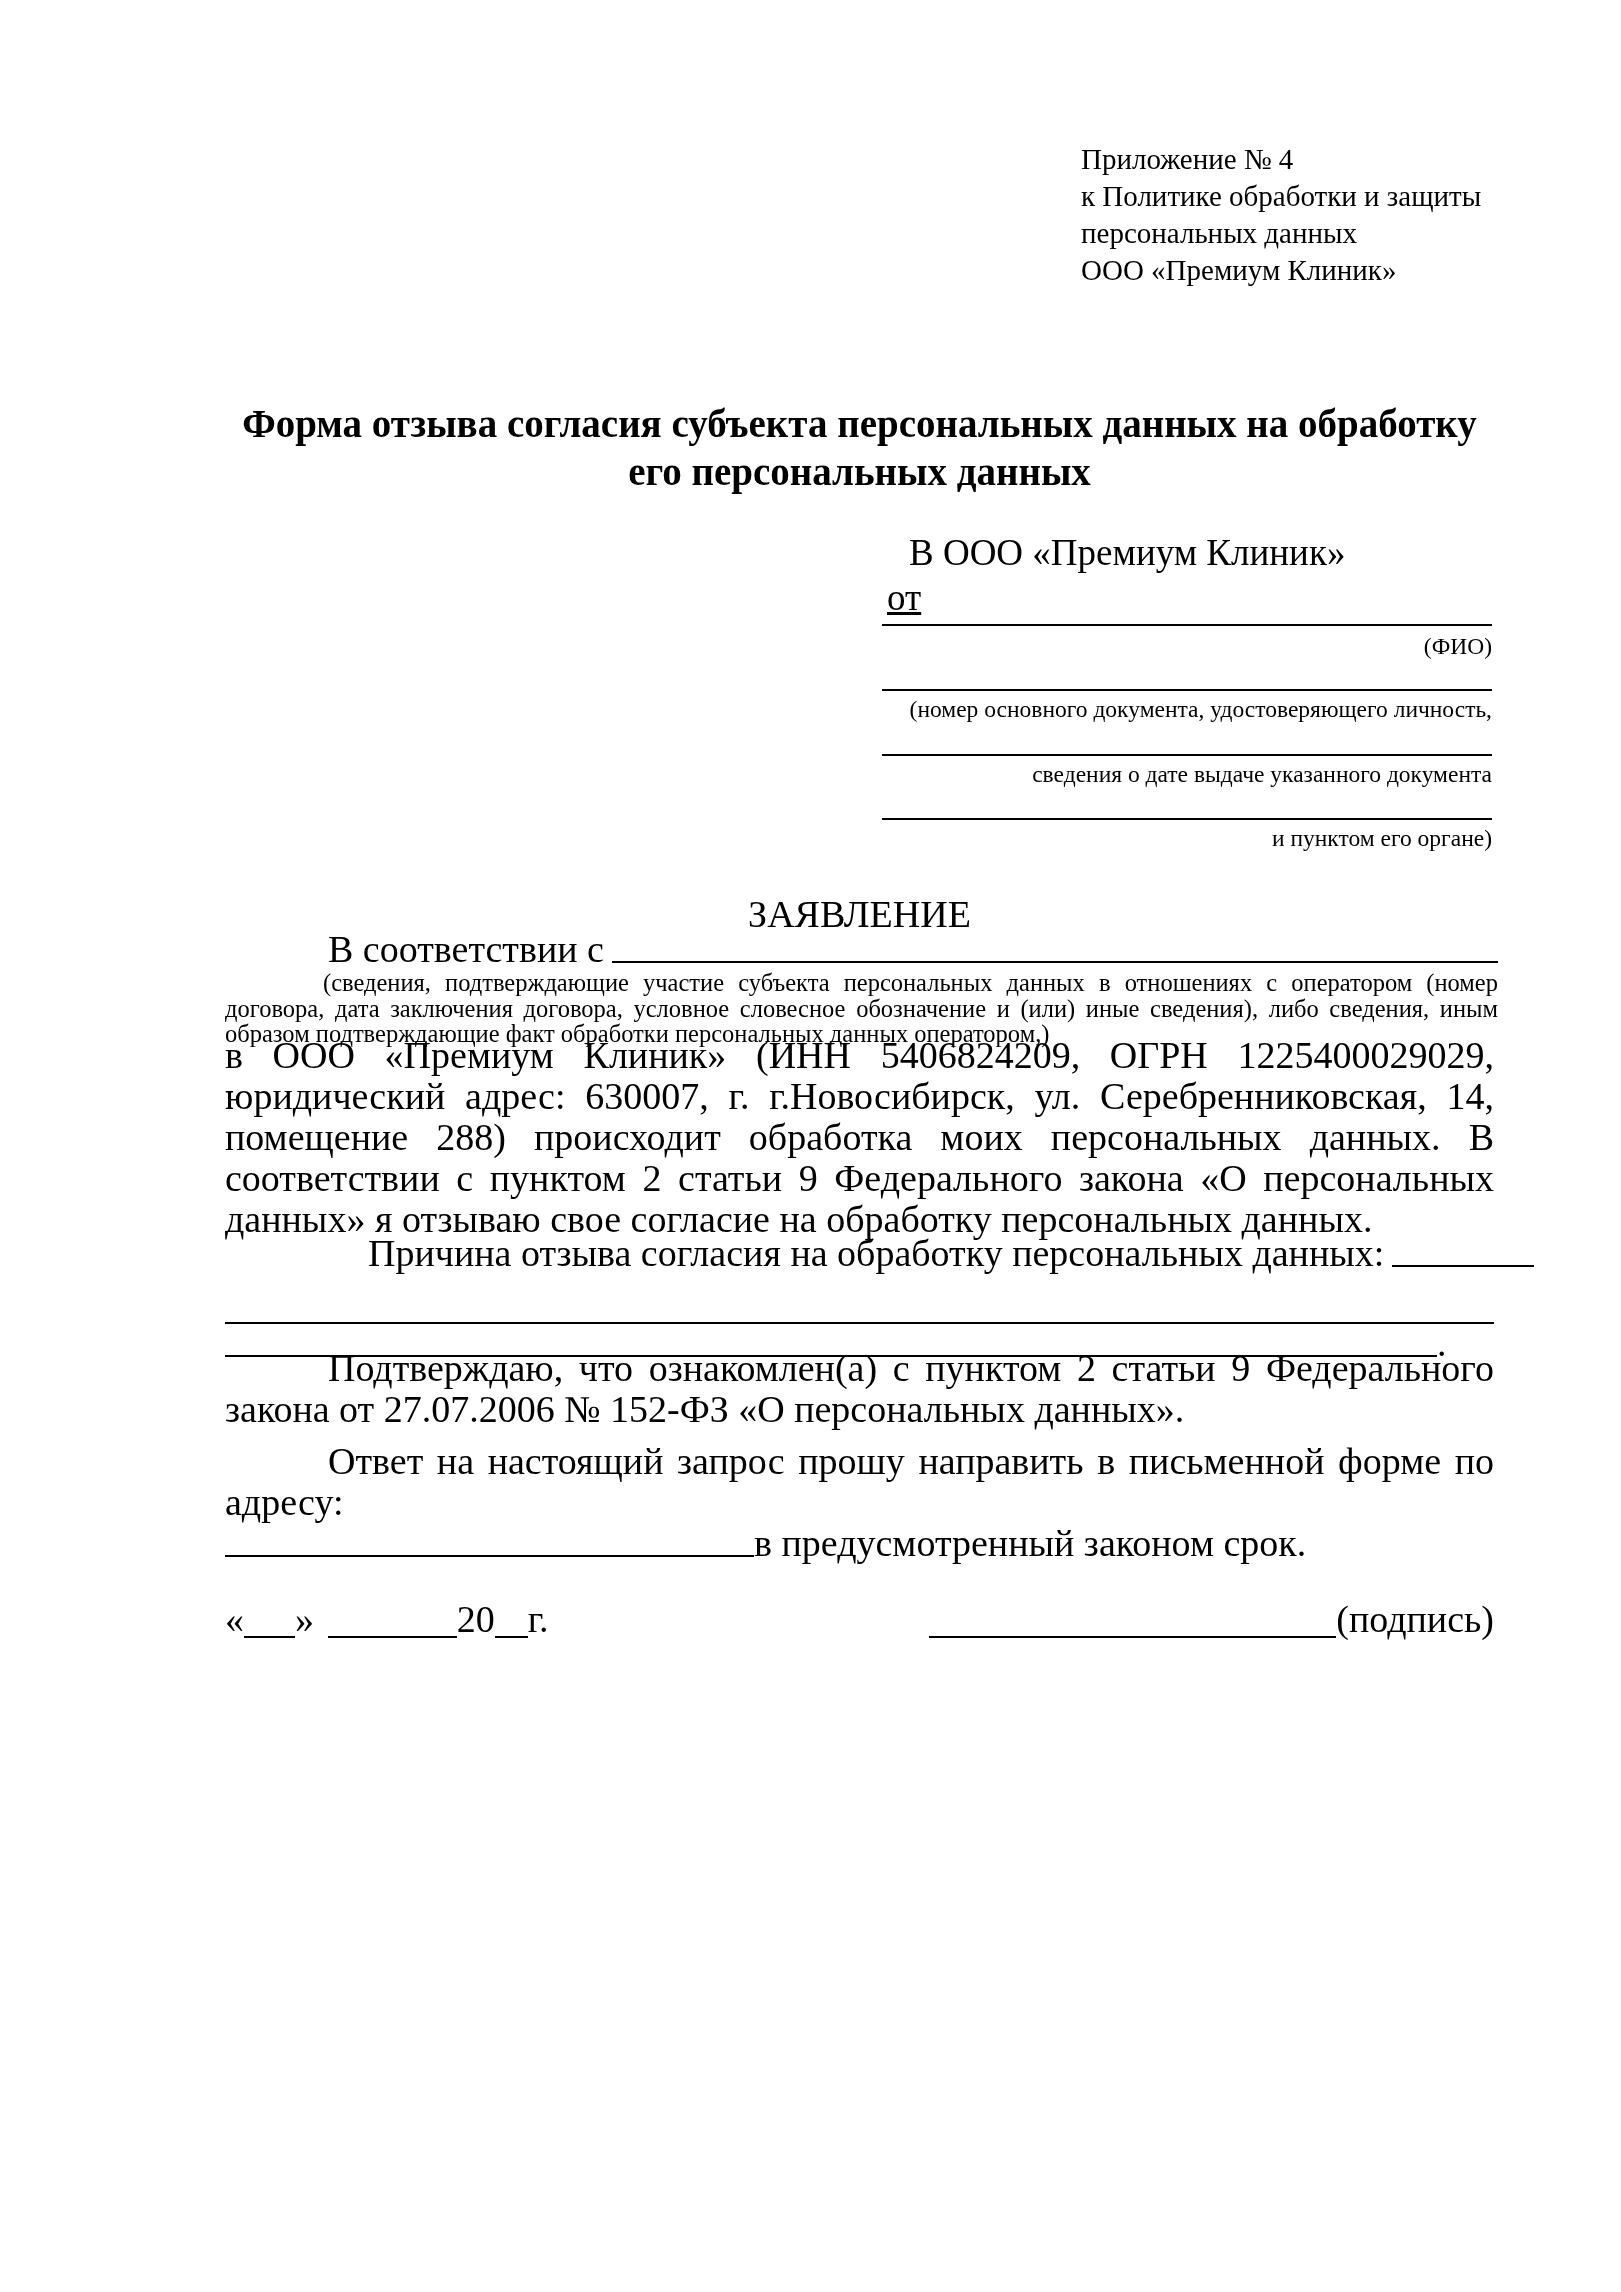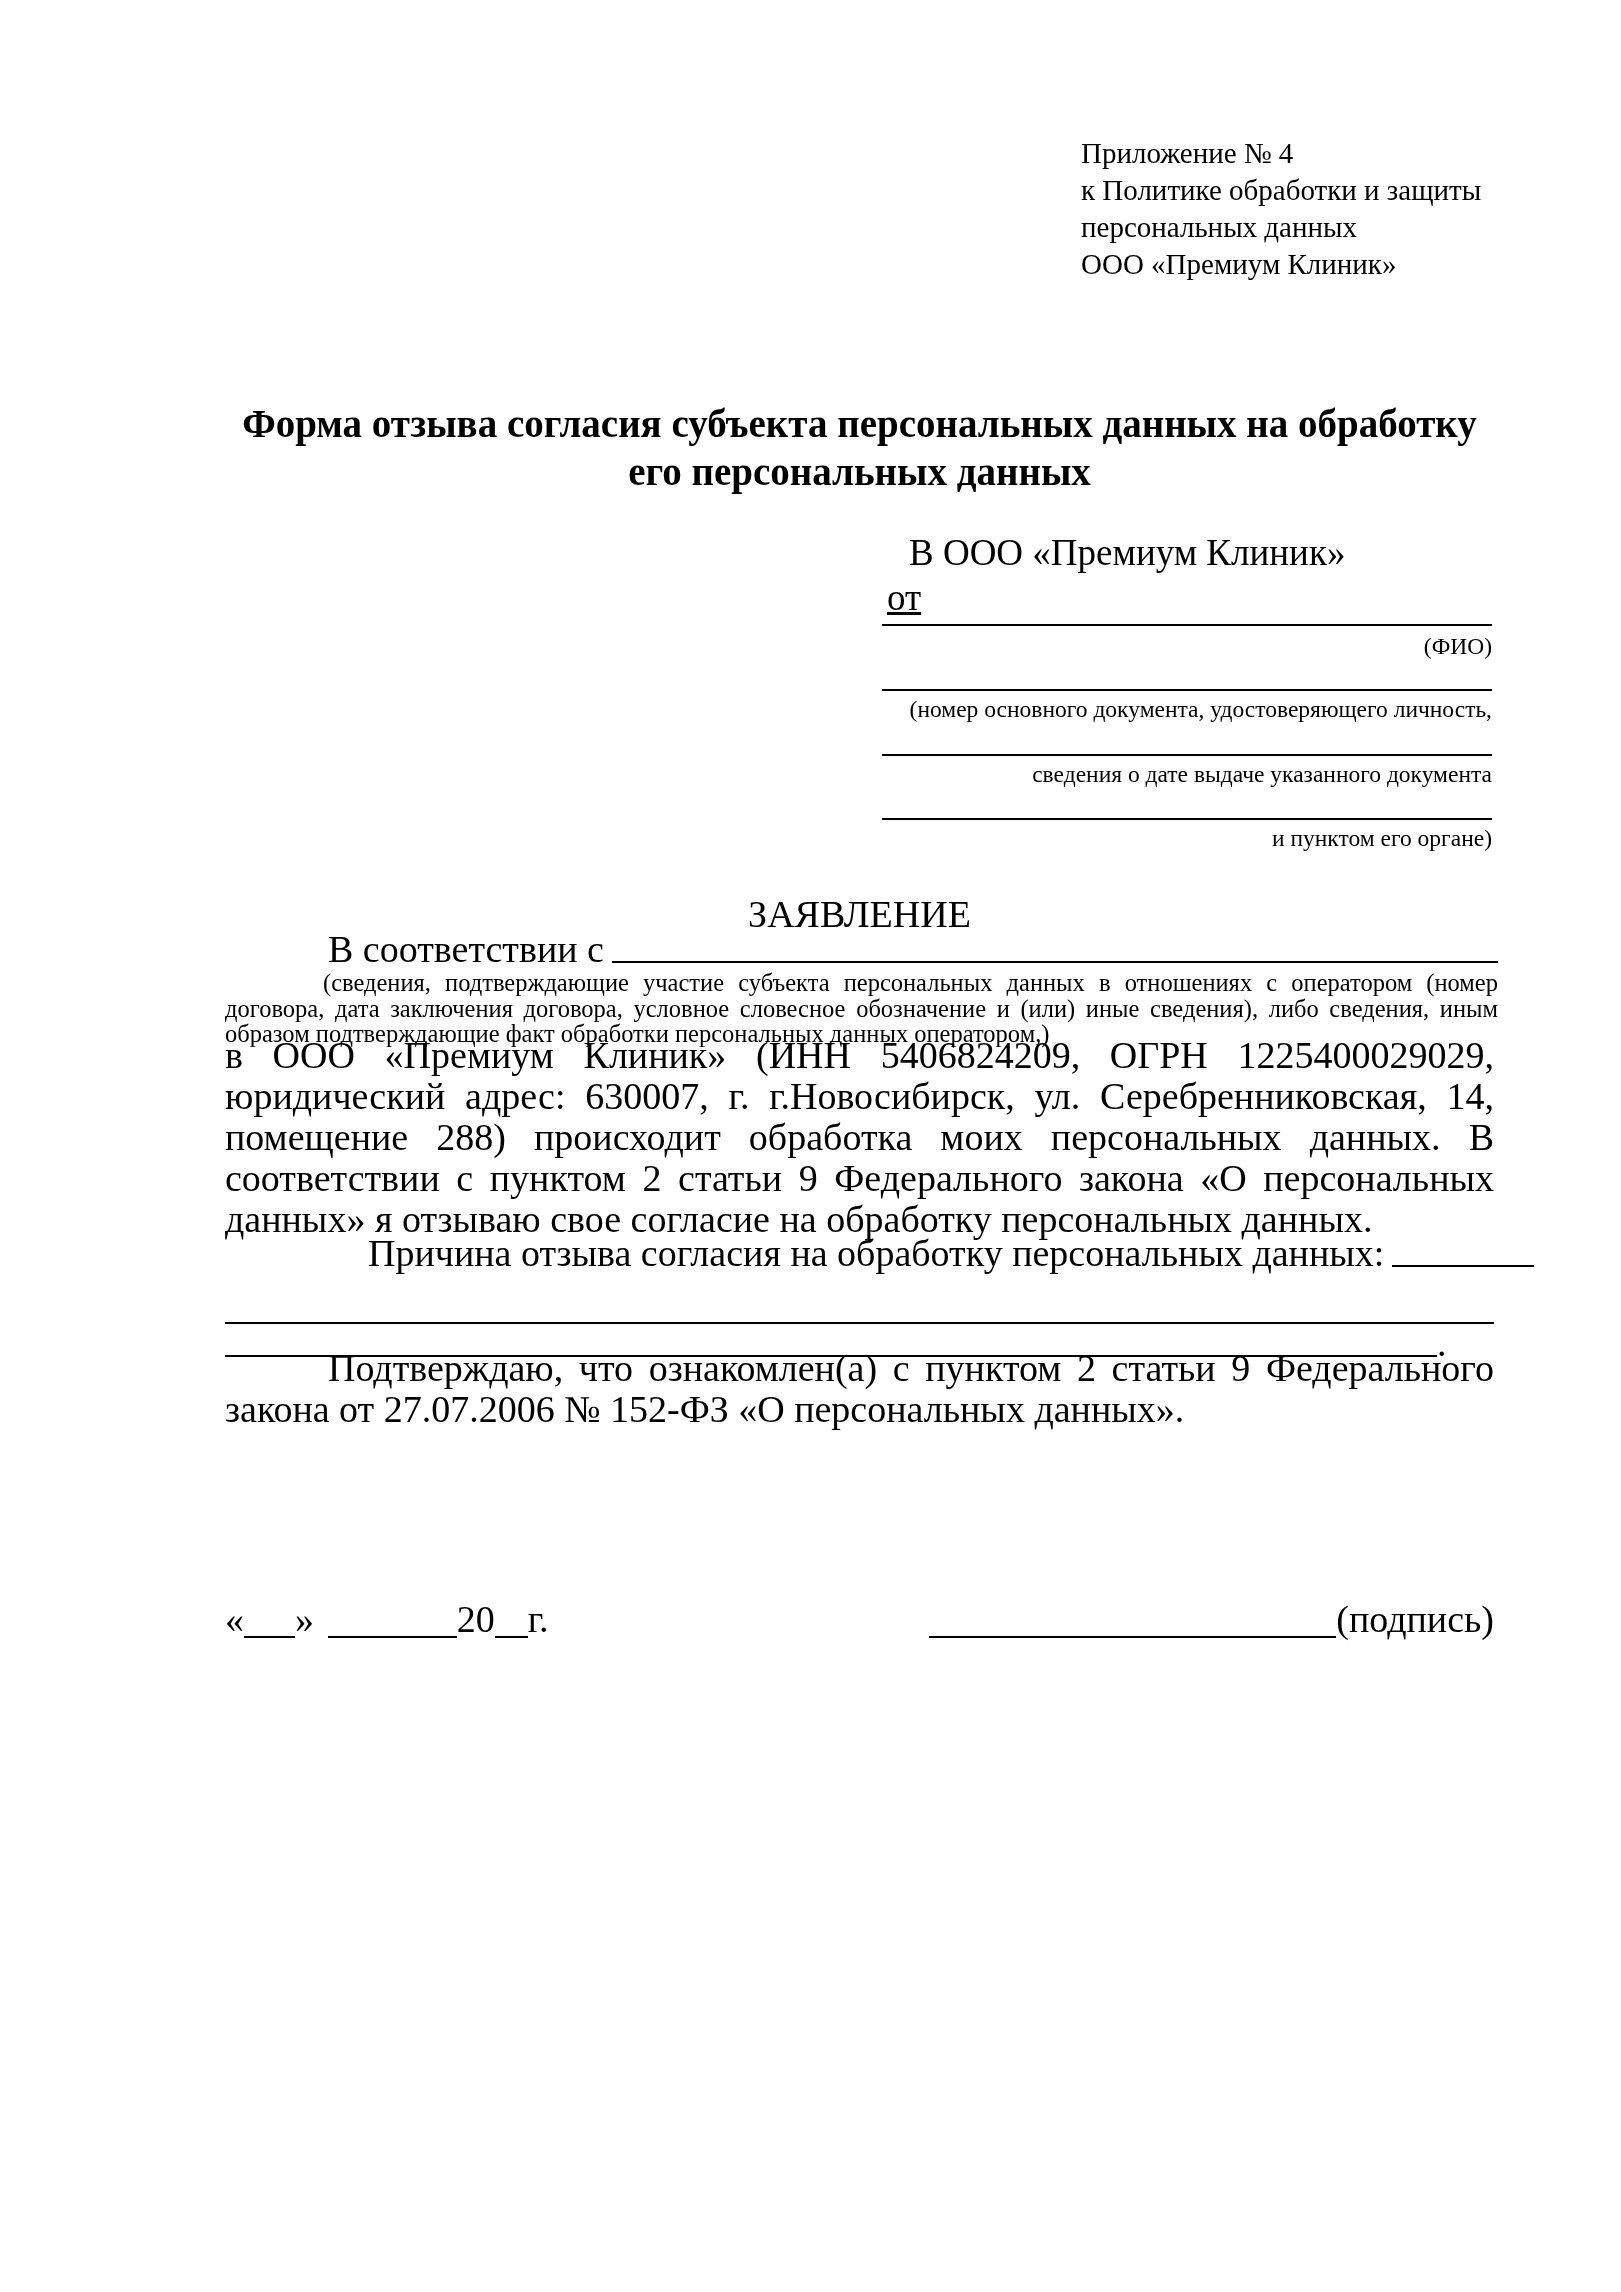--- a/index.html
+++ b/index.html
@@ -8,21 +8,21 @@
     width: 1621px;
     height: 2293px;
     background: #ffffff;
     color: #000000;
     font-family: "Liberation Serif", "DejaVu Serif", serif;
     overflow: hidden;
   }
   .abs { position: absolute; }
 
   
-  .appendix { left: 1081px; top: 135px; font-size: 29px; line-height: 37px; }
+  .appendix { left: 1081px; top: 141px; font-size: 29px; line-height: 37px; }
 
   
   .doc-title {
     left: 225px; top: 400px; width: 1269px;
     text-align: center; font-weight: bold;
     font-size: 39px; line-height: 48px;
   }
 
   
   .addr-to   { left: 887px; top: 531px; font-size: 37px; margin-left: 22px; }
@@ -135,20 +135,27 @@
   </div>
 
   <div class="abs blank-line-a"></div>
   <div class="abs flexrow blank-line-b-row">
     <span class="fill fixedfill"></span>
     <span>.</span>
   </div>
 
   <div class="abs confirm-para">Подтверждаю, что ознакомлен(а) с пунктом 2 статьи 9 Федерального закона от 27.07.2006 № 152-ФЗ «О персональных данных».</div>
 
+  <div class="abs reply-para">
+    <div class="reply-line1">Ответ на настоящий запрос прошу направить в письменной форме по адресу:</div>
+    <div class="reply-line2">
+      <span class="fill fixedfill"></span>
+      <span>в предусмотренный законом срок.</span>
+    </div>
+  </div>
 
   <div class="abs sign-row">
     <span>
       <span>«</span><span class="bl bl-day"></span><span>»</span><span class="bl bl-month"></span><span>20</span><span class="bl bl-year"></span><span>г.</span>
     </span>
     <span>
       <span class="bl bl-sig"></span><span>(подпись)</span>
     </span>
   </div>
 

